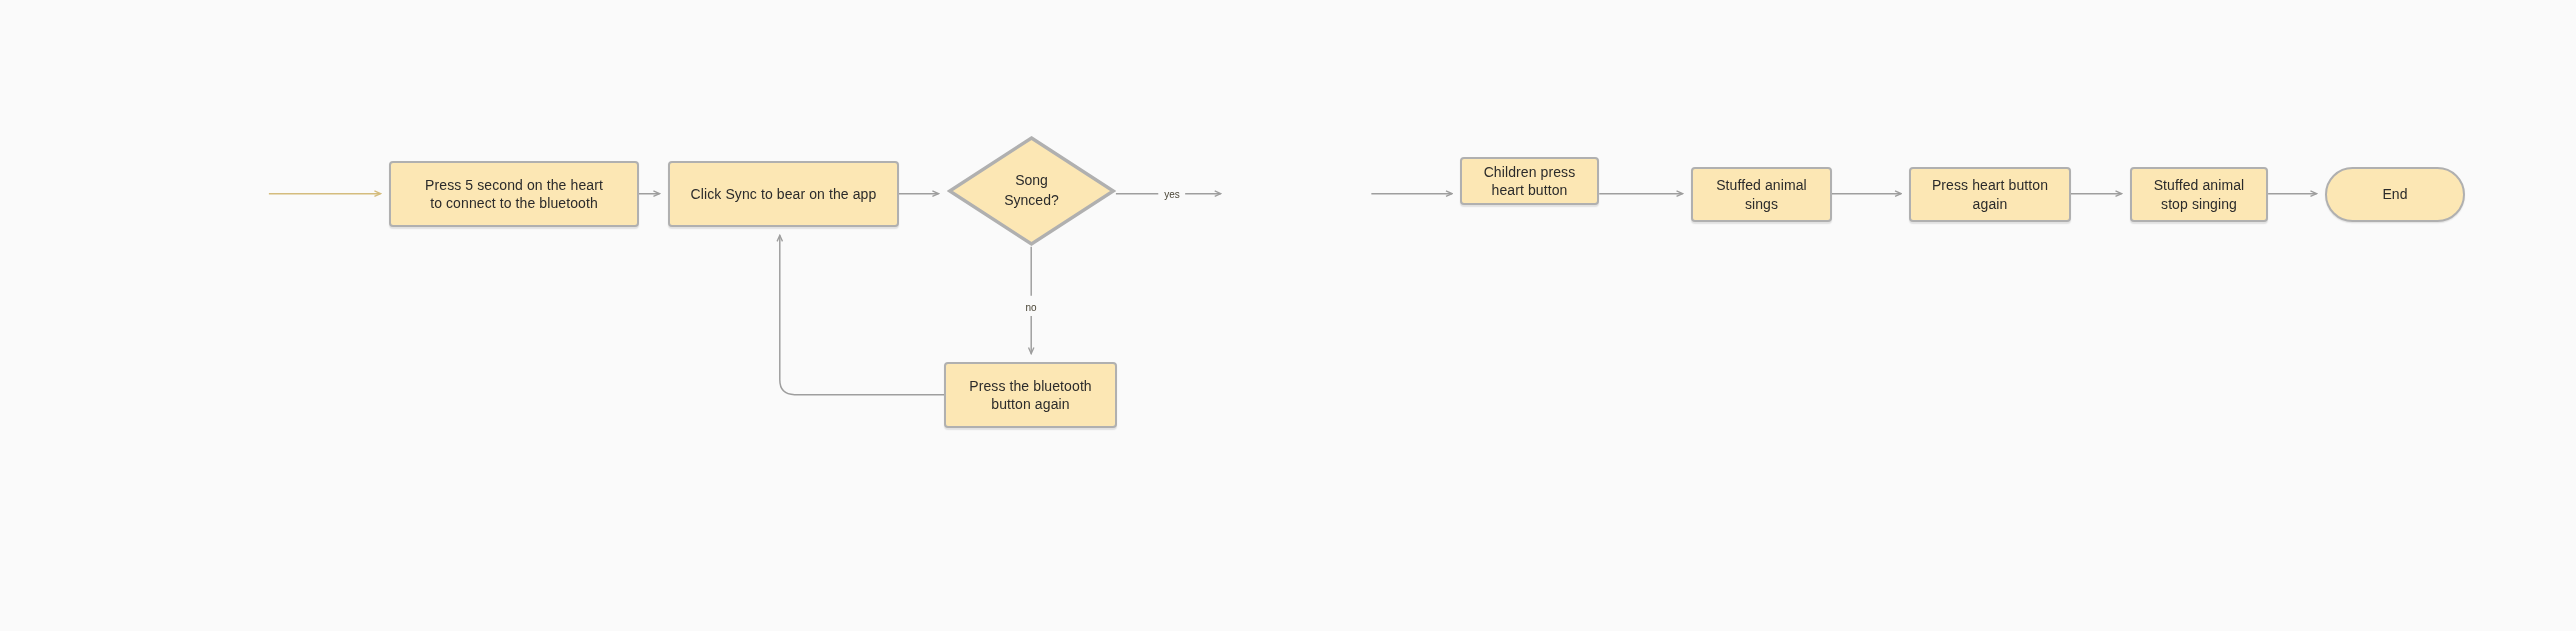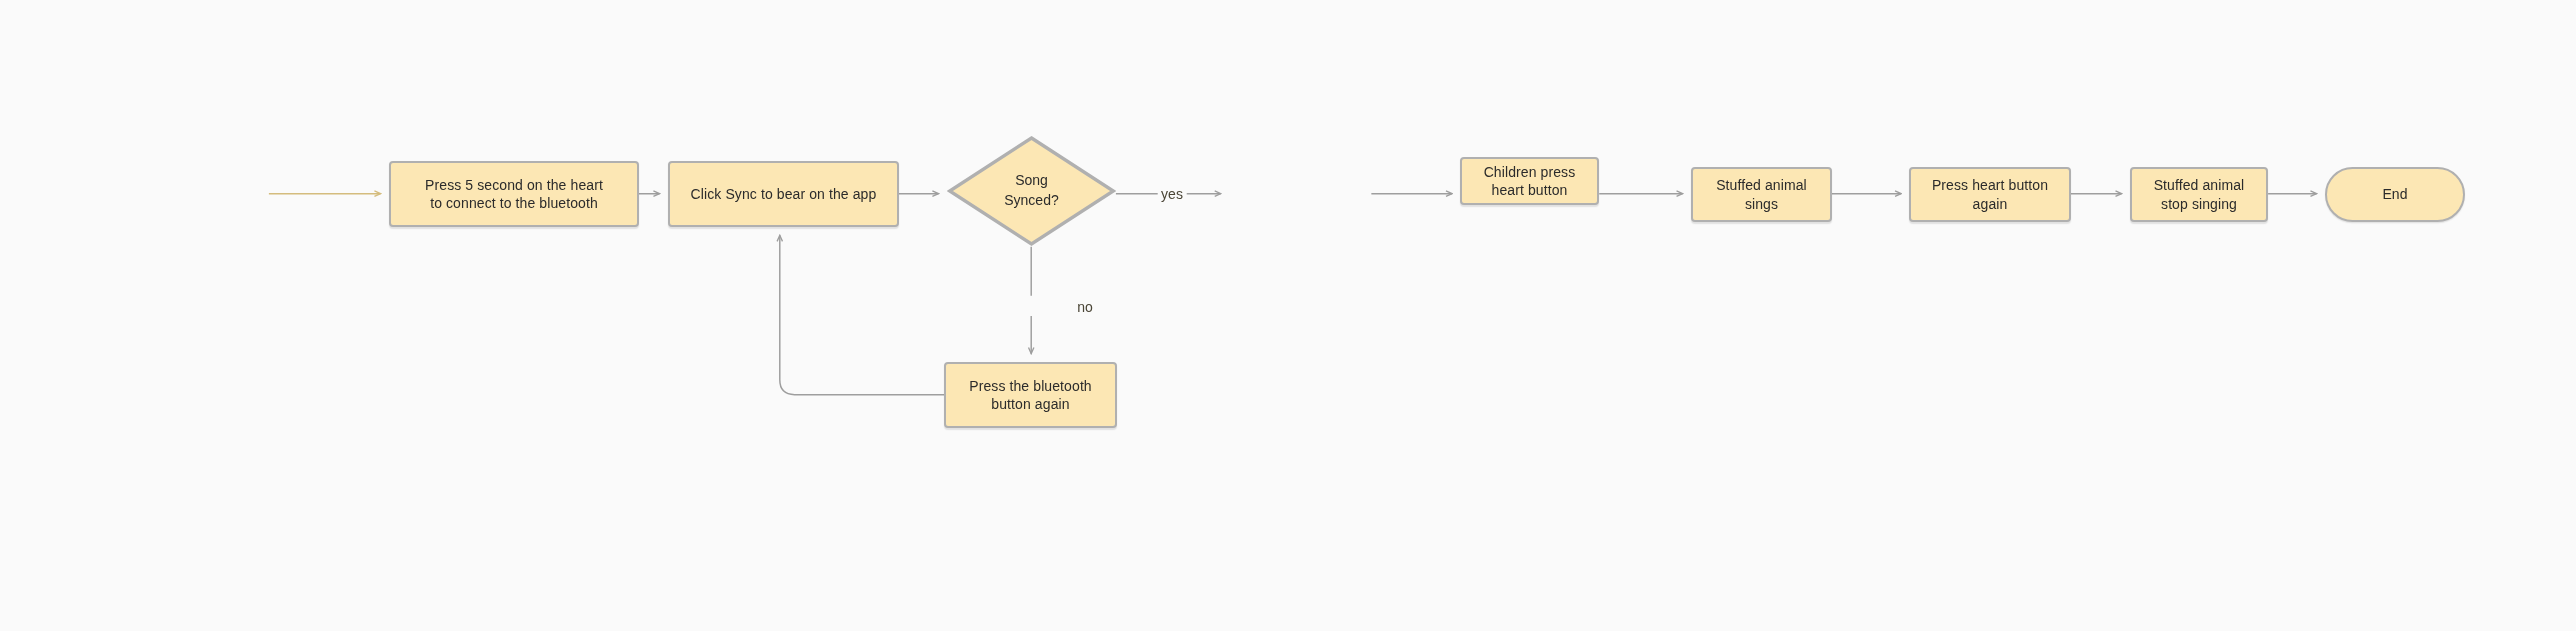--- a/index.html
+++ b/index.html
@@ -65,21 +65,21 @@
     justify-content: center;
     text-align: center;
     color: #2b2b2b;
     font-size: 14px;
     line-height: 1.42;
     white-space: pre-line;
   }
   .edge-label {
     position: absolute;
     color: #4a4536;
-    font-size: 14px;
+    font-size: 10px;
     background: #fafafa;
     padding: 0.7px 3.4px;
     transform: translate(-50%, -50%);
     white-space: nowrap;
   }
 </style>
 </head>
 <body>
 
 <div id="canvas">
@@ -183,16 +183,16 @@
   <div class="node terminator" style="left:2325px; top:167px; width:140px; height:55px;">
     <span class="label">End</span>
   </div>
 
   <div class="node process" style="left:944px; top:362px; width:173px; height:66px;">
     <span class="label">Press the bluetooth
 button again</span>
   </div>
 
   <div class="edge-label" style="left:1172px; top:194px;">yes</div>
-  <div class="edge-label" style="left:1085px; top:307px;">no</div>
+  <div class="edge-label" style="left:1031px; top:307px;">no</div>
 
 </div>
 
 
 </body></html>

